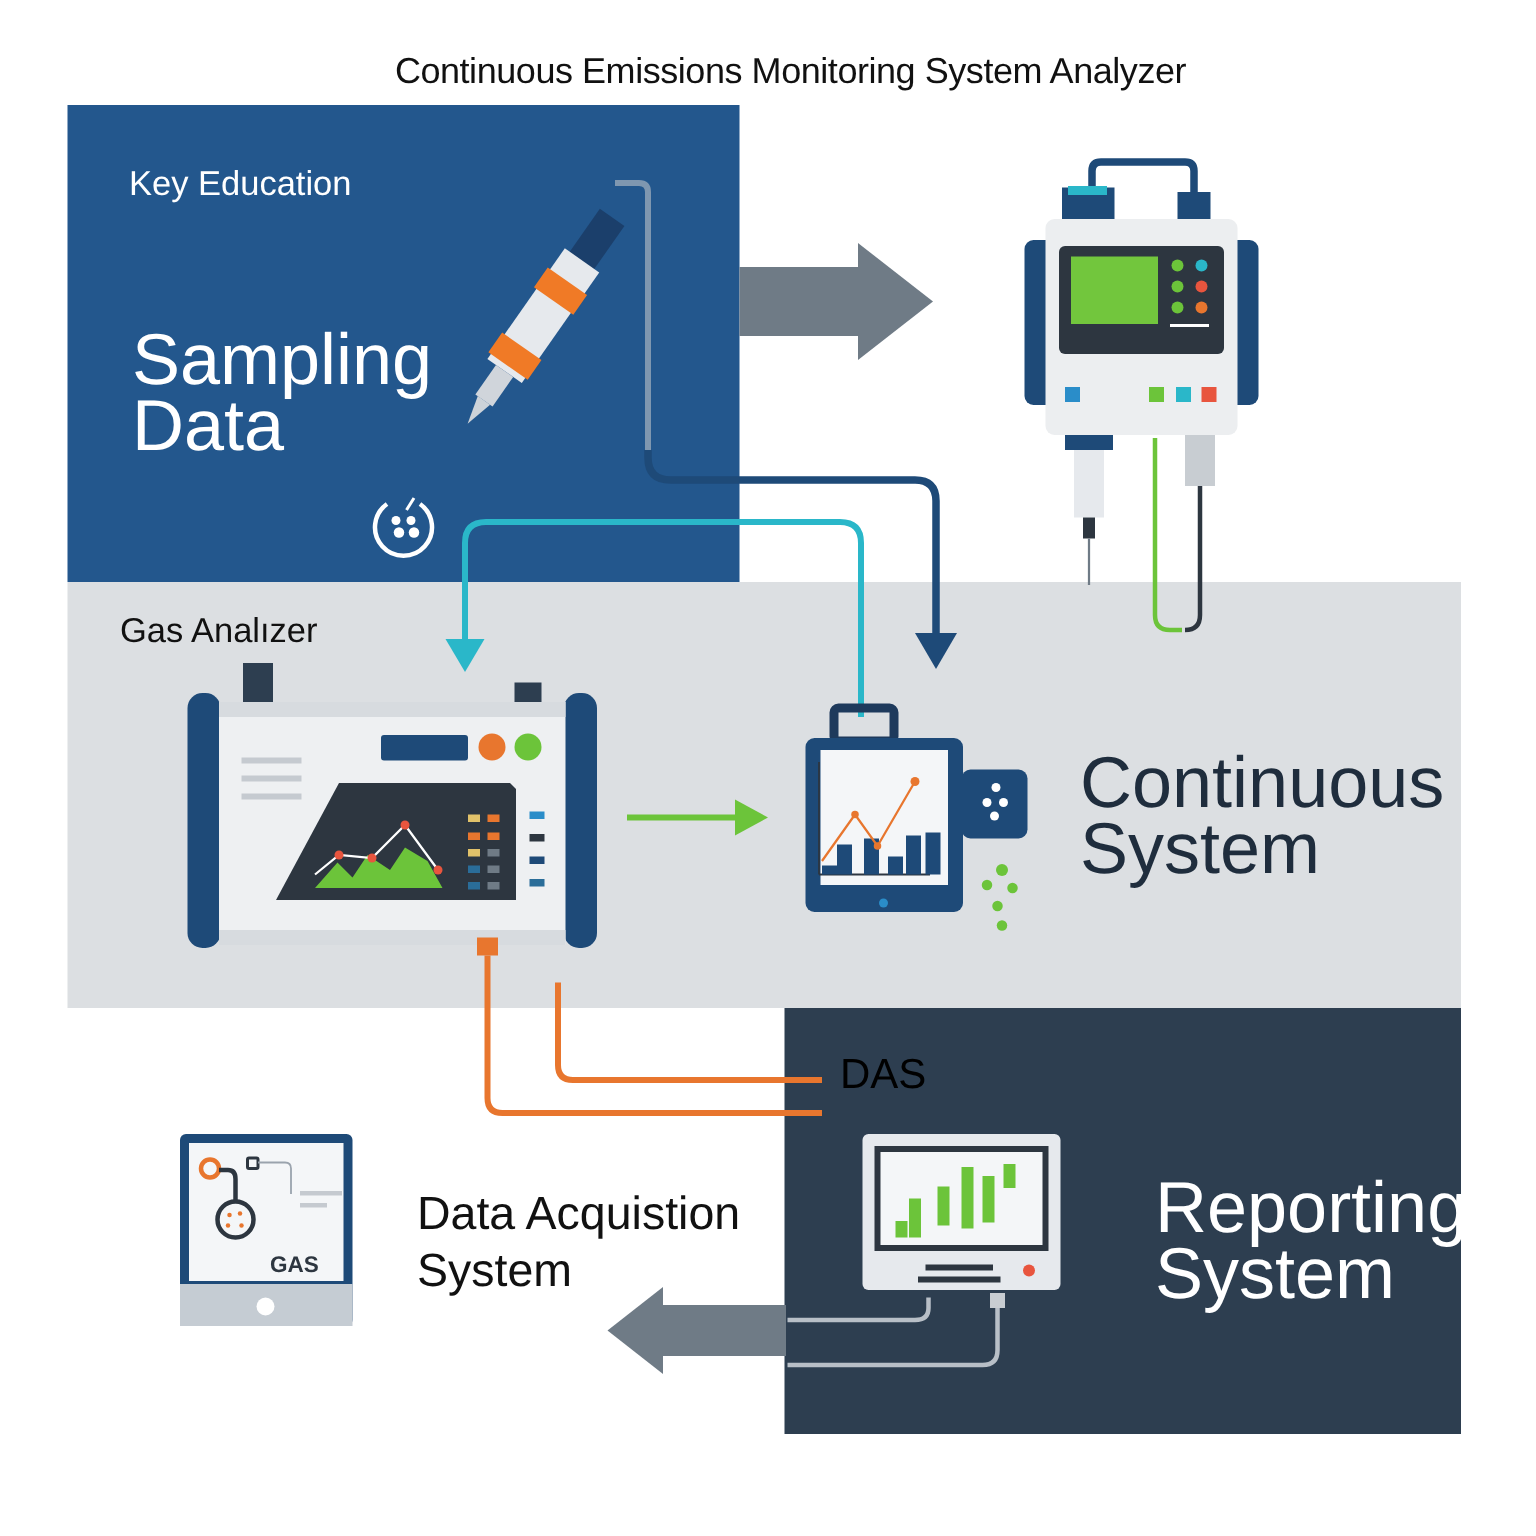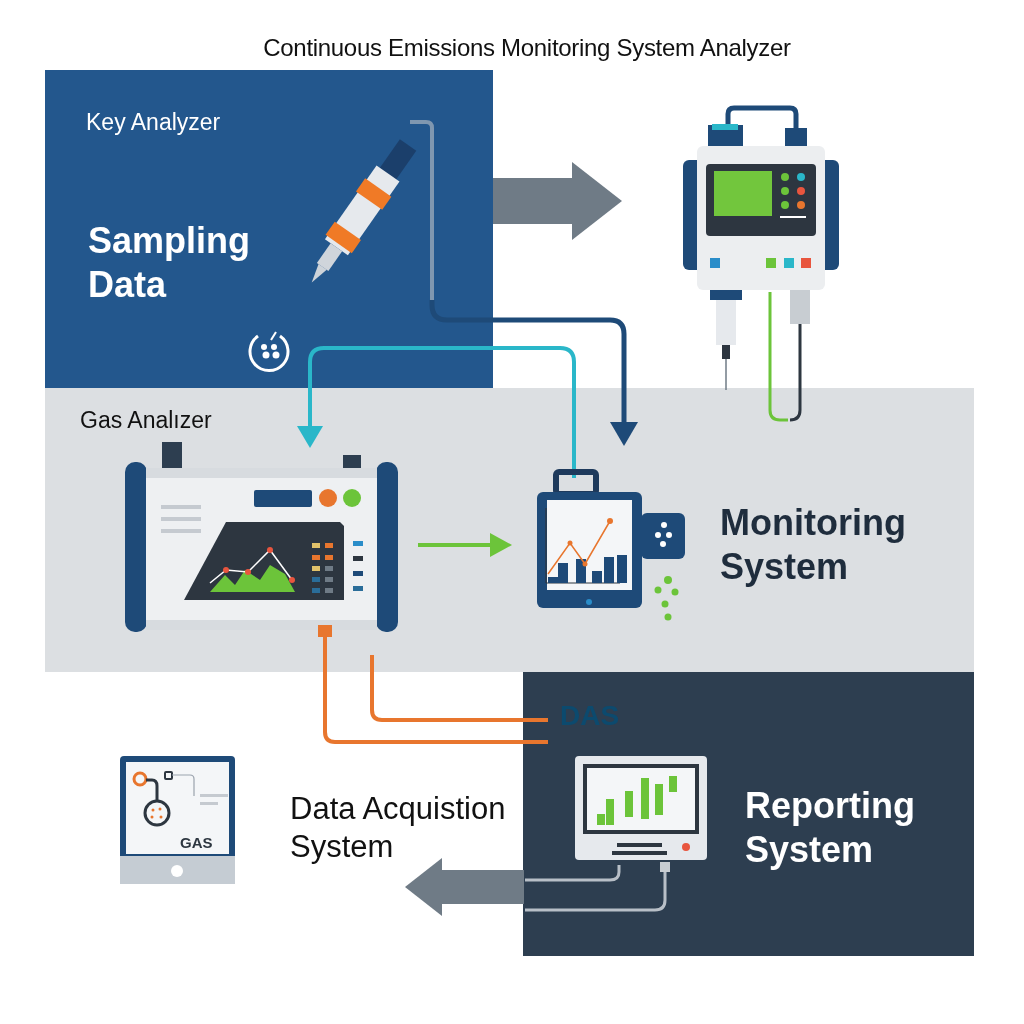--- a/index.html
+++ b/index.html
@@ -4,28 +4,28 @@
 <style>
   html, body { margin:0; padding:0; }
   body { width:1024px; height:1024px; background:#ffffff; position:relative; overflow:hidden; font-family:"Liberation Sans", sans-serif; }
   .abs { position:absolute; }
   #title { left:0; top:34px; width:1054px; text-align:center; font-size:24px; color:#111; letter-spacing:-0.3px; }
   #panel-probe { left:45px; top:70px; width:448px; height:318px; background:#23578d; }
   #panel-gray { left:45px; top:388px; width:929px; height:284px; background:#dcdfe2; }
   #panel-report { left:523px; top:672px; width:451px; height:284px; background:#2d3e50; }
   .lbl-light { color:#ffffff; }
   .lbl-small { font-size:23px; }
-  .lbl-big { font-size:36px; font-weight:bold; line-height:44px; }
+  .lbl-big { font-size:48px; font-weight:normal; line-height:44px; }
   #key-education { left:86px; top:109px; }
   #sampling-probe { left:88px; top:219px; }
   #gas-analyzer-label { left:80px; top:407px; font-size:23px; color:#111;text-align:right; }
   #calibration-label { left:720px; top:501px; color:#1f2d3d; }
-  #das-label { left:560px; top:700px; font-size:28px; font-weight:bold; color:#0c4a6e; }
-  #reporting-label { left:745px; top:784px; }
-  #daq-label { left:278px; top:790px; font-size:31px; color:#111; line-height:38px;margin-left:12px; }
+  #das-label { left:560px; top:700px; font-size:28px; font-weight:normal; color:#000000; }
+  #reporting-label { left:770px; top:784px; }
+  #daq-label { left:278px; top:790px; font-size:31px; color:#111; line-height:38px; }
   svg.overlay { position:absolute; left:0; top:0; }
 </style>
 </head>
 <body>
 
 <div id="panel-probe" class="abs"></div>
 <div id="panel-gray" class="abs"></div>
 <div id="panel-report" class="abs"></div>
 
 <div id="title" class="abs">Continuous Emissions Monitoring System Analyzer</div>
@@ -208,28 +208,28 @@
     <rect x="625" y="791" width="8" height="26" fill="#6cc43a"></rect>
     <rect x="641" y="778" width="8" height="41" fill="#6cc43a"></rect>
     <rect x="655" y="784" width="8" height="31" fill="#6cc43a"></rect>
     <rect x="669" y="776" width="8" height="16" fill="#6cc43a"></rect>
     <rect x="617" y="843" width="45" height="4" fill="#2d3640"></rect>
     <rect x="612" y="851" width="55" height="4" fill="#2d3640"></rect>
     <circle cx="686" cy="847" r="4" fill="#e8553e"></circle>
   </g>
 </svg>
 
-<div id="key-education" class="abs lbl-light lbl-small">Key Analyzer</div>
+<div id="key-education" class="abs lbl-light lbl-small">Key Education</div>
 <div id="sampling-probe" class="abs lbl-light lbl-big">
   <div>Sampling</div>
   <div>Data</div>
 </div>
 <div id="gas-analyzer-label" class="abs">Gas Analızer</div>
 <div id="calibration-label" class="abs lbl-big">
-  <div>Monitoring</div>
+  <div>Continuous</div>
   <div>System</div>
 </div>
 <div id="das-label" class="abs">DAS</div>
 <div id="reporting-label" class="abs lbl-light lbl-big">
   <div>Reporting</div>
   <div>System</div>
 </div>
 <div id="daq-label" class="abs">
   <div>Data Acquistion</div>
   <div>System</div>

